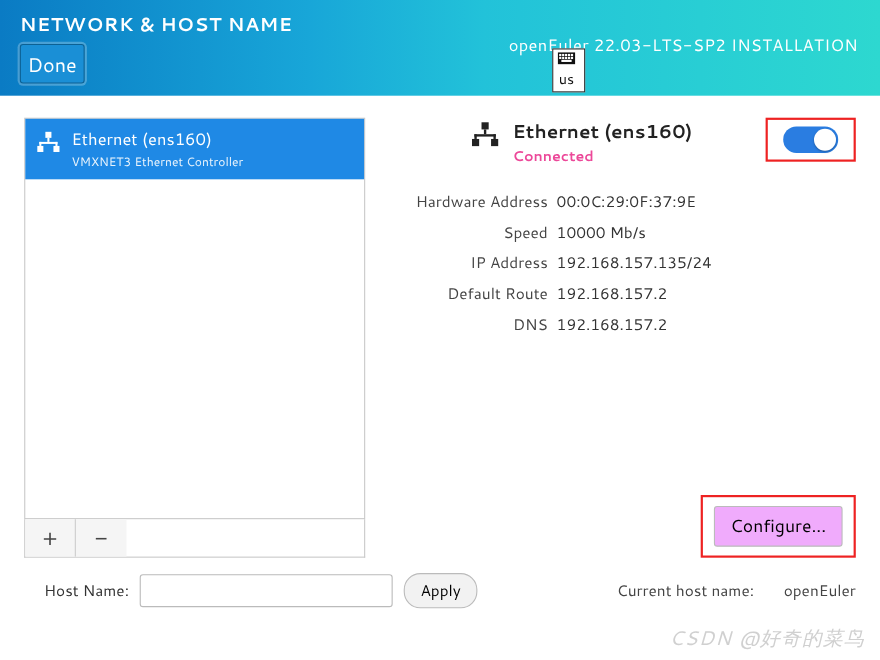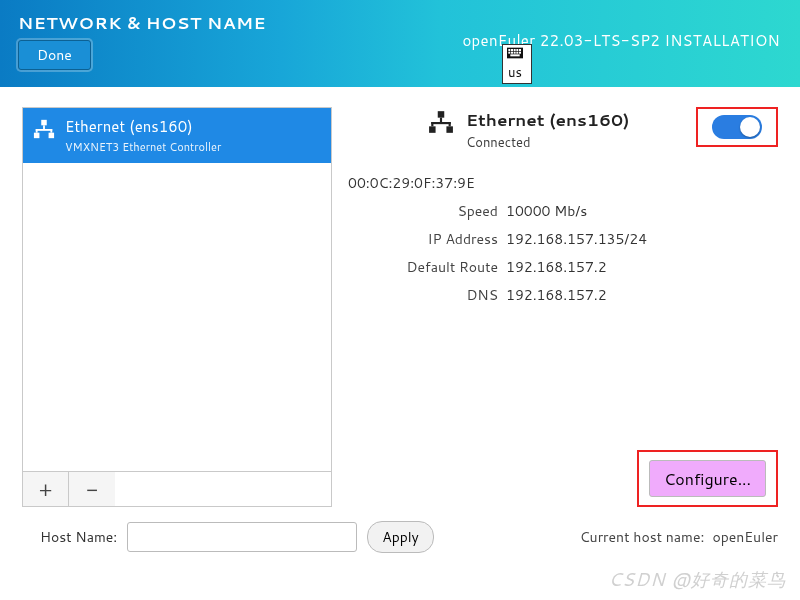--- a/index.html
+++ b/index.html
@@ -12,22 +12,22 @@
     position: relative;
     padding: 10px 18px 6px 18px;
   }
   .header-title { font-size: 17px; font-weight: bold; letter-spacing: 0.5px; }
   .installer-label { position: absolute; top: 30px; right: 20px; font-size: 15px; letter-spacing: 0.3px; }
   .done-btn {
     margin-top: 6px;
     background: #1a8fd6;
     border: 1px solid #0c6194;
     color: #fff;
-    font-size: 14px;
-    padding: 4px 18px;
+    font-size: 18px;
+    padding: 4px 6px;
     border-radius: 3px;
     box-shadow: 0 0 0 2px rgba(255,255,255,0.25);
     cursor: pointer;
   }
   .kb-indicator {
     position: absolute; top: 44px; right: 268px;
     background: #fff; color: #111; border: 1px solid #333;
     padding: 2px 8px 2px 4px; font-size: 13px; font-weight: normal;
     display: flex; align-items: center; gap: 4px; flex-direction: column;
   }
@@ -42,37 +42,37 @@
   .nic-name { font-size: 15px; }
   .nic-sub { font-size: 11px; opacity: 0.9; margin-top: 2px; }
   .list-btns { display: flex; border: 1px solid #c9c9c9; border-top: none; }
   .list-btns button { width: 46px; height: 34px; background: #f5f5f5; border: none; border-right: 1px solid #c9c9c9; font-size: 20px; cursor: pointer; color: #444; }
   .list-btns button:last-child { border-right: none; }
 
   .right-col { flex: 1; position: relative; }
   .nic-header { display: flex; align-items: flex-start; gap: 12px; padding-left: 80px; }
   .nic-header svg { width: 26px; height: 26px; margin-top: 2px; }
   .nic-title { font-size: 17px; font-weight: bold; color: #222; }
-  .nic-status { font-size: 13px; color: #404040; margin-top: 2px; }
+  .nic-status { font-size: 13px; color: #ec4899; margin-top: 2px; font-weight: bold; }
 
   .toggle-wrap { position: absolute; top: 0; right: 0; border: 2px solid #e22; padding: 6px 14px; }
   .toggle { width: 50px; height: 24px; background: #2a7de1; border-radius: 12px; position: relative; cursor: pointer; }
   .toggle::after { content: ""; position: absolute; right: 2px; top: 2px; width: 20px; height: 20px; background: #fff; border-radius: 50%; box-shadow: 0 1px 2px rgba(0,0,0,0.3); }
 
   .details { margin-top: 22px; font-size: 14px; color: #333; }
   .details-row { display: flex; margin-bottom: 8px; }
   .details-row .lbl { width: 150px; text-align: right; margin-right: 8px; color: #444; }
 
   .configure-wrap { position: absolute; right: 0; bottom: 0; border: 2px solid #e22; padding: 8px 10px; }
   .configure-btn { background: #f0abfc; border: 1px solid #bbb; border-radius: 3px; padding: 6px 14px; font-size: 16px; cursor: pointer; }
 
   .hostname-row { padding: 14px 22px 0 40px; display: flex; align-items: center; gap: 10px; font-size: 14px; color: #333; }
   .hostname-row input { width: 230px; height: 30px; border: 1px solid #bbb; border-radius: 3px; padding: 0 6px; }
   .apply-btn { background: #f2f2f2; border: 1px solid #bbb; border-radius: 15px; padding: 5px 14px; font-size: 14px; cursor: pointer; }
-  .curhost { margin-left: auto; display: flex; gap: 8px; color: #444; text-align: right; }
+  .curhost { margin-left: auto; display: flex; gap: 27px; color: #444; text-align: right; }
 
   .watermark { position: absolute; bottom: 8px; right: 14px; color: #d0d0d0; font-size: 18px; font-style: italic; letter-spacing: 1px; }
 </style>
 </head>
 <body>
 
 <div class="header">
   <div class="header-title">NETWORK &amp; HOST NAME</div>
   <button class="done-btn">Done</button>
   <div class="installer-label">openEuler 22.03-LTS-SP2 INSTALLATION</div>
@@ -135,20 +135,21 @@
         <div class="nic-title">Ethernet (ens160)</div>
         <div class="nic-status">Connected</div>
       </div>
     </div>
     <div class="toggle-wrap">
       <div class="toggle"></div>
     </div>
 
     <div class="details">
       <div class="details-row">
+          <div class="lbl">Hardware Address</div>
           <div>00:0C:29:0F:37:9E</div>
         </div>
       <div class="details-row">
           <div class="lbl">Speed</div>
           <div>10000 Mb/s</div>
         </div>
       <div class="details-row">
           <div class="lbl">IP Address</div>
           <div>192.168.157.135/24</div>
         </div>

